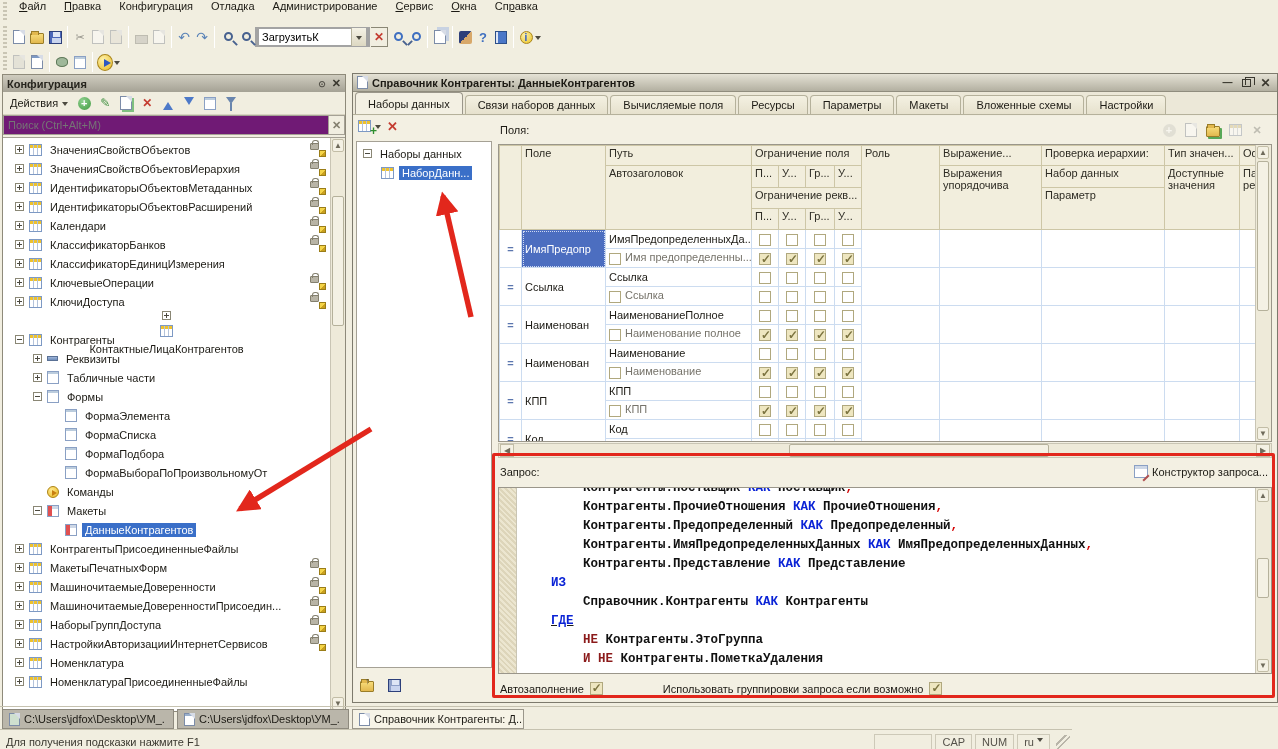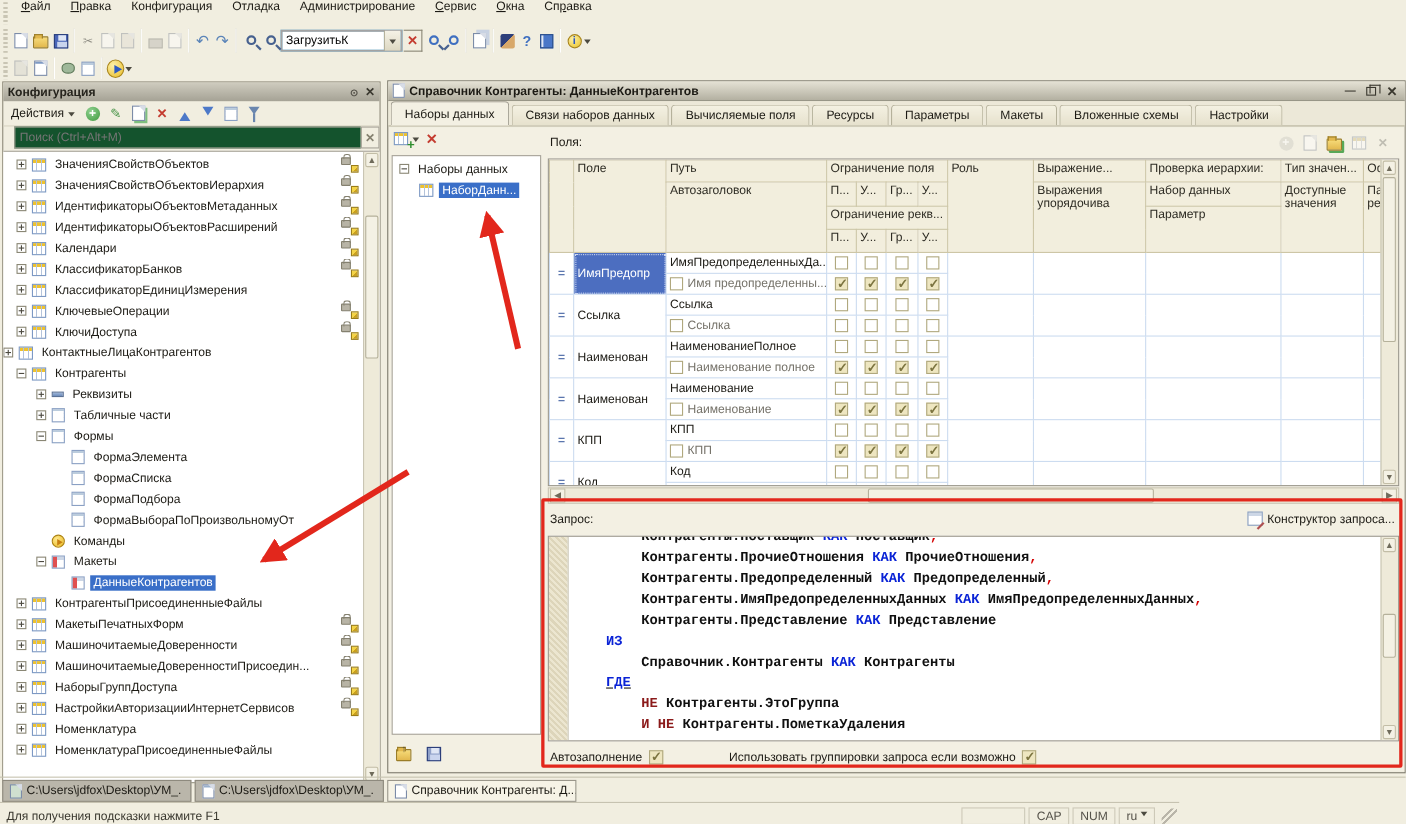--- a/index.html
+++ b/index.html
@@ -58,33 +58,33 @@
   .cb { width:13px; height:13px; background:#fff; border:1px solid #b0a87e; display:inline-block; position:relative; vertical-align:middle; }
   .cb.on { background:#eee6c0; }
   .cb.on:after { content:"✓"; position:absolute; left:1px; top:-2px; font-size:12px; font-weight:bold; color:#7c7440; }
 
   
   #menubar { display:flex; align-items:flex-start; height:24px; padding-left:2px; }
   .menu-item { padding:4px 9px; cursor:default; }
   .menu-item u { text-decoration:underline; }
   #toolbar1, #toolbar2 { display:flex; align-items:center; height:26px; padding-left:2px; }
   #toolbar2 { height:24px; }
-  .combo { display:flex; align-items:center; height:20px; background:#7dd3fc; border:2px solid #a3a3a3; margin:0 1px; }
+  .combo { display:flex; align-items:center; height:20px; background:#7dd3fc; border:4px solid #a3a3a3; margin:0 1px; }
   .combo input { border:none; outline:none; width:92px; height:16px; font:11px "Liberation Sans",sans-serif; padding-left:3px; }
   .combo .dd { width:15px; height:18px; background:linear-gradient(#f5f2e6,#ddd8c2); border-left:1px solid #b5b19b; display:flex; align-items:center; justify-content:center; }
   .combo-x { width:17px; height:20px; display:flex; align-items:center; justify-content:center; border:1px solid #8a8775; border-left:none; background:#f1eee0; }
 
   
   #config-panel { position:absolute; left:2px; top:74px; width:344px; height:638px; border:1px solid #8e8a7a; background:#f1eee0; }
   #config-header { height:17px; background:linear-gradient(#cfccbf,#a5a295); display:flex; align-items:center; padding:0 4px; font-weight:bold; color:#26241d; }
   #config-header .sp { flex:1; }
   #config-actions { height:23px; display:flex; align-items:center; gap:3px; padding:0 3px; border-bottom:1px solid #d8d4c2; }
   .actions-btn { display:flex; align-items:center; gap:4px; padding:2px 4px; }
   #config-search { height:20px; margin:0; display:flex; }
-  #config-search input { flex:1; border:1px solid #a5a195; border-right:none; padding:2px 4px; font:11px "Liberation Sans",sans-serif; color:#9a968a; background:#14532d; outline:none;margin-left:10px; }
+  #config-search input { flex:1; border:1px solid #a5a195; border-right:none; padding:2px 4px; font:11px "Liberation Sans",sans-serif; color:#9a968a; background:#701a75; outline:none; }
   #config-search .sx { width:17px; border:1px solid #a5a195; display:flex; align-items:center; justify-content:center; background:#f1eee0; }
   #config-tree { position:absolute; left:0; top:62px; right:0; bottom:0; background:#fff; border-top:1px solid #a5a195; overflow:hidden; }
   .tree-rows { position:absolute; left:0; top:2px; right:15px; }
   .trow { height:19px; display:flex; align-items:center; gap:5px; position:relative; padding-left:12px; white-space:nowrap; }
   .trow .lbl { padding:1px 3px; }
   .trow .lbl.sel { background:#3a6fc8; color:#fff; }
   .badge { position:absolute; right:4px; top:2px; width:16px; height:15px; }
   .badge .g-lock { position:absolute; left:0; top:1px; }
   .badge .g-cube { position:absolute; right:0; bottom:0; }
   .vscroll { position:absolute; top:0; right:0; width:15px; bottom:0; background:#eeead9; border-left:1px solid #c9c5b4; }
@@ -390,21 +390,21 @@
           </div>
           <div class="trow" style="padding-left: 12px;">
             <span class="expander plus"></span>
             <span class="g-table"></span>
             <span class="lbl">КлючиДоступа</span>
             <span class="badge">
               <span class="g-lock"></span>
               <span class="g-cube"></span>
             </span>
           </div>
-          <div class="trow" style="padding-left: 0;">
+          <div class="trow" style="padding-left: 0; flex-direction: column;">
             <span class="expander plus"></span>
             <span class="g-table"></span>
             <span class="lbl">КонтактныеЛицаКонтрагентов</span>
           </div>
           <div class="trow" style="padding-left: 12px;">
             <span class="expander minus"></span>
             <span class="g-table"></span>
             <span class="lbl">Контрагенты</span>
           </div>
           <div class="trow" style="padding-left: 30px;">

